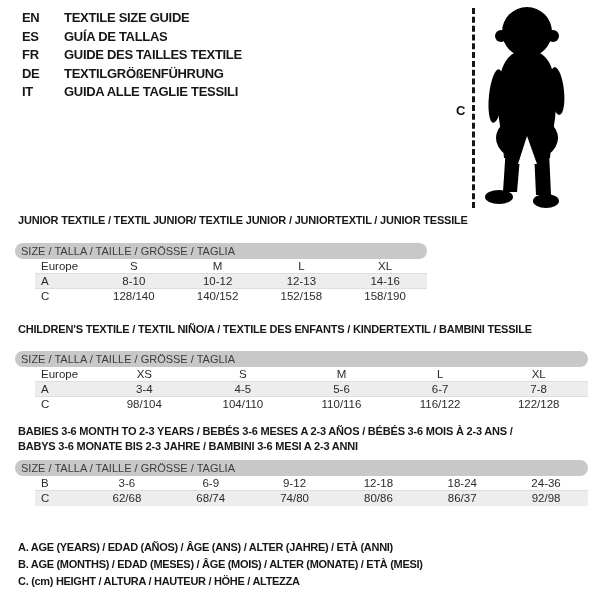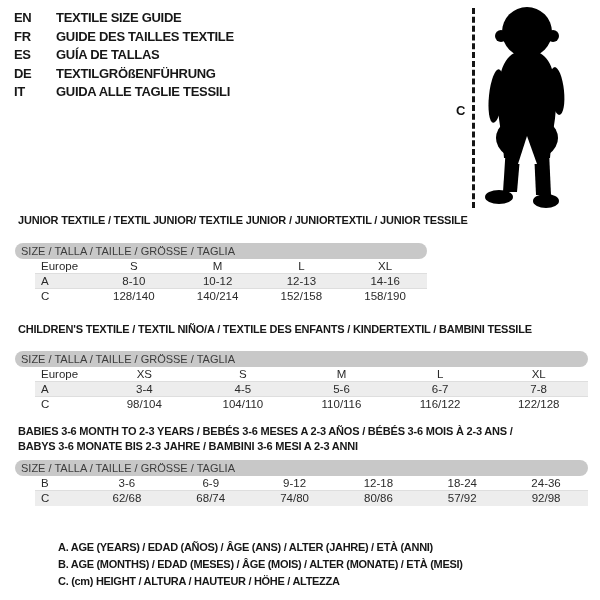--- a/index.html
+++ b/index.html
@@ -11,21 +11,21 @@
     background: #ffffff;
     font-family: "Liberation Sans", sans-serif;
     color: #1c1c1c;
     overflow: hidden;
   }
 
   
   .lang-block {
     position: absolute;
     top: 9px;
-    left: 14px;
+    left: 22px;
   }
   .lang-row {
     display: flex;
     height: 18.5px;
     line-height: 18.5px;
     font-weight: 700;
     font-size: 13px;
     letter-spacing: -0.3px;
     color: #171717;
   }
@@ -106,21 +106,20 @@
   .cell.row-label { flex: 0 0 auto; text-align: left; padding-left: 6px; }
   .section-1 .cell.row-label { width: 57px; }
   .section-2 .cell.row-label { width: 60px; }
   .section-3 .cell.row-label { width: 50px; }
 
   
   .footnotes {
     position: absolute;
     left: 18px;
     top: 539px;
-    margin-left: 40px;
   }
   .footnote {
     font-weight: 700;
     font-size: 11px;
     letter-spacing: -0.3px;
     line-height: 17px;
     color: #171717;
     white-space: nowrap;
   }
 </style>
@@ -128,26 +127,26 @@
 <body>
 
 <div class="page">
 
   <div class="lang-block">
     <div class="lang-row">
       <span class="lang-code">EN</span>
       <span class="lang-label">TEXTILE SIZE GUIDE</span>
     </div>
     <div class="lang-row">
+      <span class="lang-code">ES</span>
+      <span class="lang-label">GUÍA DE TALLAS</span>
+    </div>
+    <div class="lang-row">
       <span class="lang-code">FR</span>
       <span class="lang-label">GUIDE DES TAILLES TEXTILE</span>
-    </div>
-    <div class="lang-row">
-      <span class="lang-code">ES</span>
-      <span class="lang-label">GUÍA DE TALLAS</span>
     </div>
     <div class="lang-row">
       <span class="lang-code">DE</span>
       <span class="lang-label">TEXTILGRÖßENFÜHRUNG</span>
     </div>
     <div class="lang-row">
       <span class="lang-code">IT</span>
       <span class="lang-label">GUIDA ALLE TAGLIE TESSILI</span>
     </div>
   </div>
@@ -194,21 +193,21 @@
       <div class="tbl-row striped">
         <span class="cell row-label">A</span>
         <span class="cell">8-10</span>
         <span class="cell">10-12</span>
         <span class="cell">12-13</span>
         <span class="cell">14-16</span>
       </div>
       <div class="tbl-row">
         <span class="cell row-label">C</span>
         <span class="cell">128/140</span>
-        <span class="cell">140/214</span>
+        <span class="cell">140/152</span>
         <span class="cell">152/158</span>
         <span class="cell">158/190</span>
       </div>
     </div>
   </div>
 
   <div class="section section-2">
     <div class="sec-title">CHILDREN'S TEXTILE / TEXTIL NIÑO/A / TEXTILE DES ENFANTS / KINDERTEXTIL / BAMBINI TESSILE</div>
     <div class="tbl">
       <div class="tbl-bar">SIZE / TALLA / TAILLE / GRÖSSE / TAGLIA</div>
@@ -252,21 +251,21 @@
         <span class="cell">12-18</span>
         <span class="cell">18-24</span>
         <span class="cell">24-36</span>
       </div>
       <div class="tbl-row striped">
         <span class="cell row-label">C</span>
         <span class="cell">62/68</span>
         <span class="cell">68/74</span>
         <span class="cell">74/80</span>
         <span class="cell">80/86</span>
-        <span class="cell">57/92</span>
+        <span class="cell">86/37</span>
         <span class="cell">92/98</span>
       </div>
     </div>
   </div>
 
   <div class="footnotes">
     <div class="footnote">A. AGE (YEARS) / EDAD (AÑOS) / ÂGE (ANS) / ALTER (JAHRE) / ETÀ (ANNI)</div>
     <div class="footnote">B. AGE (MONTHS) / EDAD (MESES) / ÂGE (MOIS) / ALTER (MONATE) / ETÀ (MESI)</div>
     <div class="footnote">C. (cm) HEIGHT / ALTURA / HAUTEUR / HÖHE / ALTEZZA</div>
   </div>

